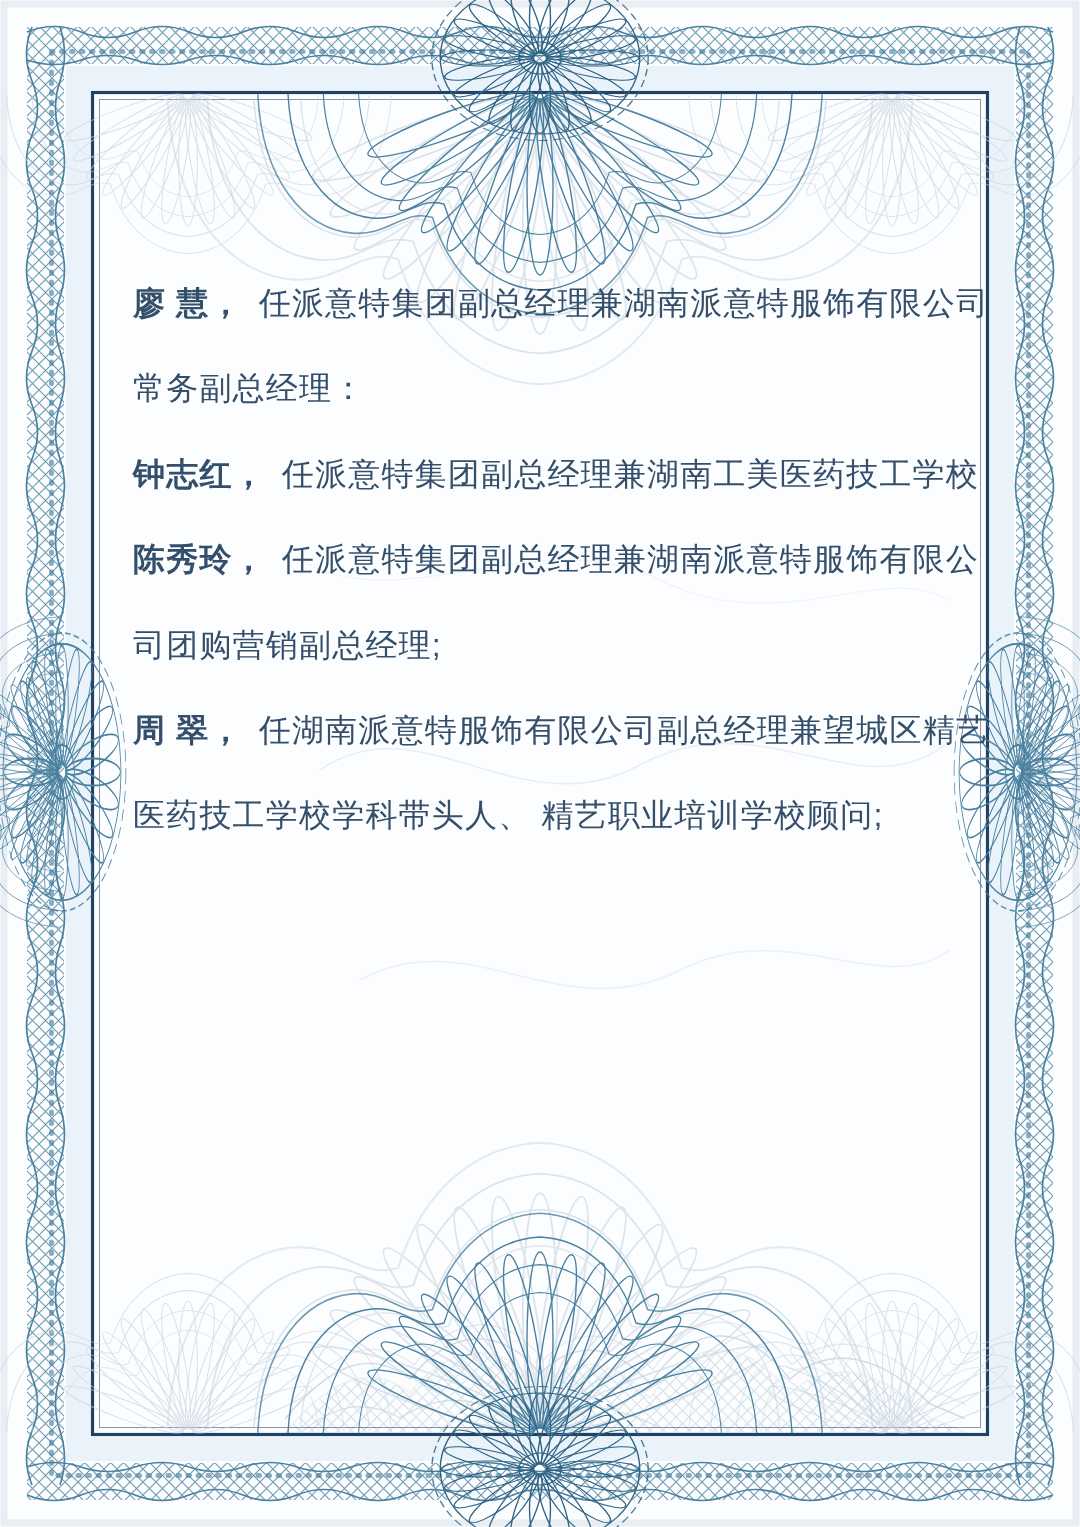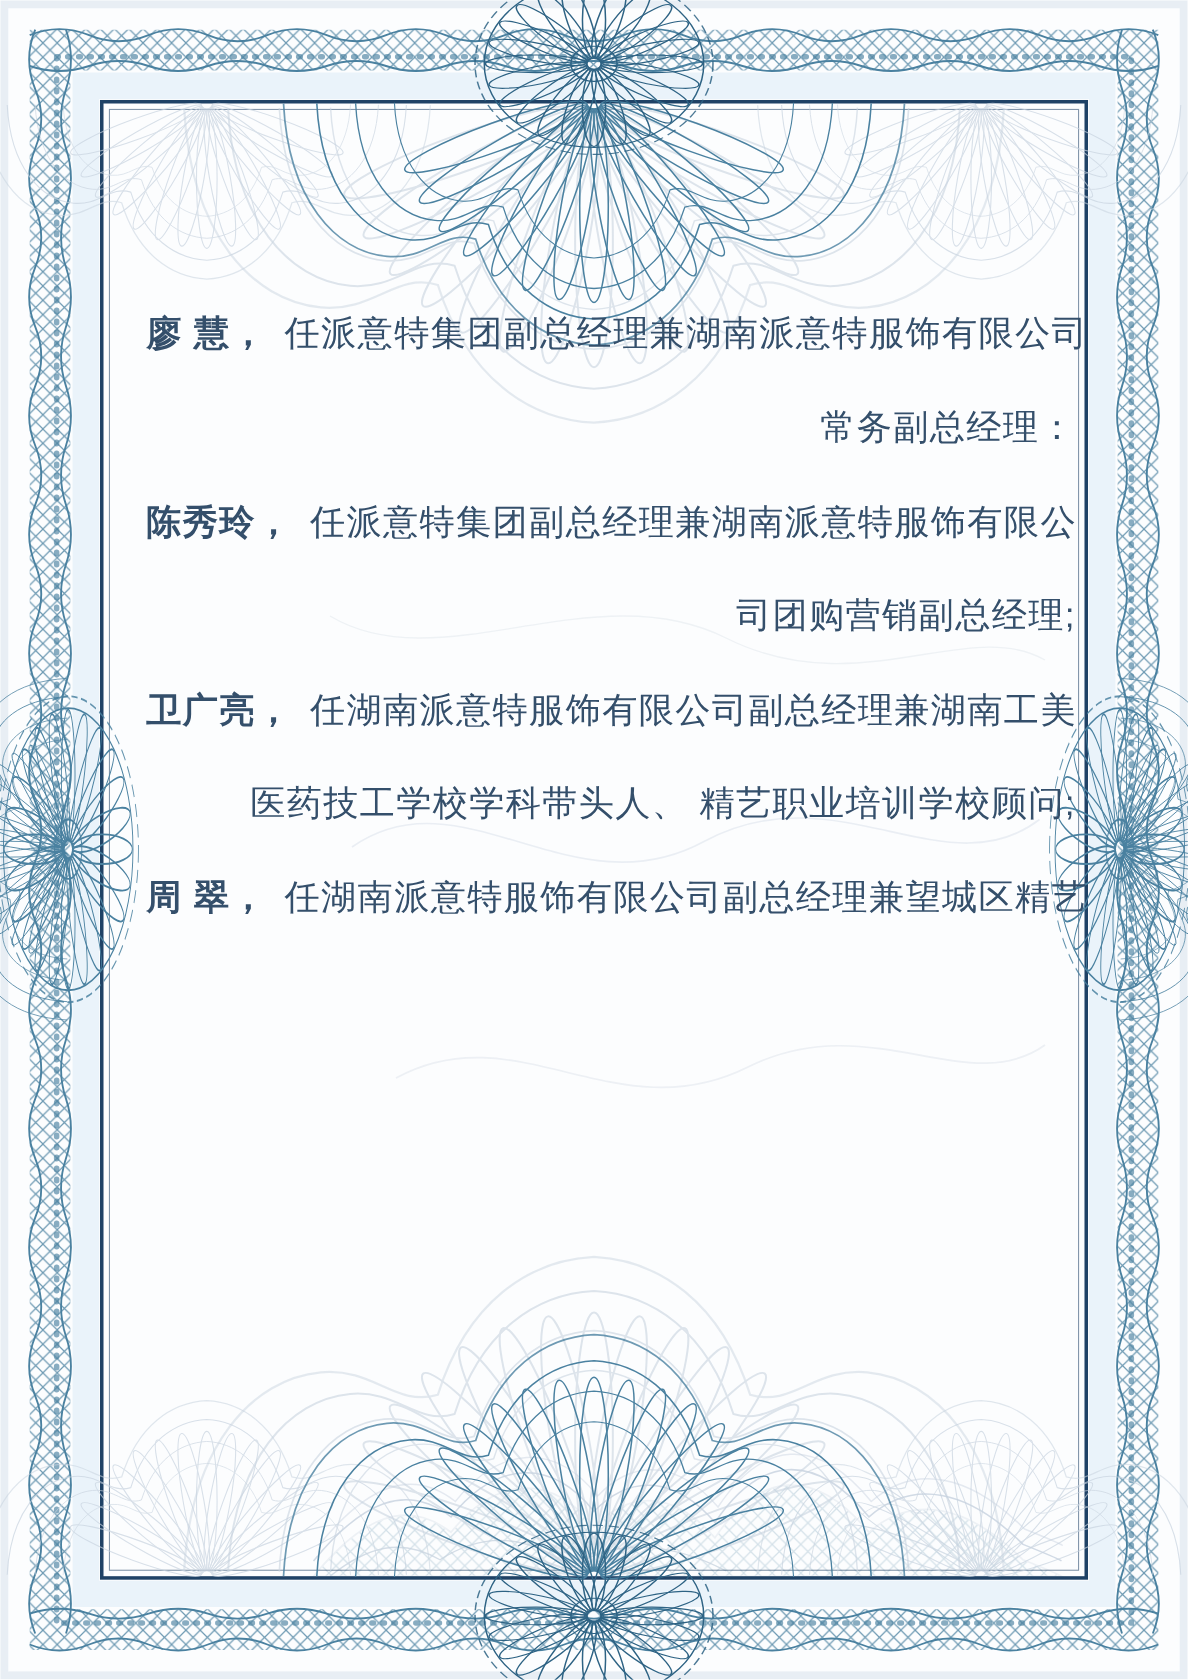--- a/index.html
+++ b/index.html
@@ -20,21 +20,21 @@
   .s-faint{stroke:var(--faint);}
   .s-faint2{stroke:var(--faint2);}
   .f-strip{fill:var(--strip);}
   .c-teal{color:var(--teal);}
   .c-teal2{color:var(--teal2);}
   .c-faint{color:var(--faint);}
   .textblock{
     position:absolute;left:133px;top:261px;width:845px;
     color:var(--text);font-size:32px;letter-spacing:1.2px;
   }
-  .tline{height:85.4px;line-height:85.4px;white-space:nowrap;text-align:right;}
+  .tline{height:85.4px;line-height:85.4px;white-space:nowrap;}
   .name{font-weight:700;margin-right:16px;}
 </style>
 </head>
 <body>
 
 <div class="stage">
 
   <svg class="ornament" width="1080" height="1527" viewBox="0 0 1080 1527" aria-hidden="true">
     <defs>
       <pattern id="xh" width="13" height="13" patternUnits="userSpaceOnUse">
@@ -148,24 +148,24 @@
     <use href="#medtop"></use>
     <use href="#medtop" transform="translate(0,1527) scale(1,-1)"></use>
     <use href="#sidemed" transform="translate(62,772)" class="c-teal"></use>
     <use href="#sidemed" transform="translate(1018,772) rotate(180)" class="c-teal"></use>
   </svg>
 
   <div class="textblock">
     <div class="tline"><span class="name">廖 慧，</span><span>任派意特集团副总经理兼湖南派意特服饰有限公司</span></div>
     <div class="tline">常务副总经理：</div>
 
+    <div class="tline"><span class="name">钟志红，</span><span>任派意特集团副总经理兼湖南工美医药技工学校</span></div>
 
     <div class="tline"><span class="name">陈秀玲，</span><span>任派意特集团副总经理兼湖南派意特服饰有限公</span></div>
 
     <div class="tline">司团购营销副总经理;</div>
 
-    <div class="tline"><span class="name">卫广亮，</span><span>任湖南派意特服饰有限公司副总经理兼湖南工美</span></div>
+    <div class="tline"><span class="name">周 翠，</span><span>任湖南派意特服饰有限公司副总经理兼望城区精艺</span></div>
+
     <div class="tline">医药技工学校学科带头人、 精艺职业培训学校顾问;</div>
-
-    <div class="tline"><span class="name">周 翠，</span><span>任湖南派意特服饰有限公司副总经理兼望城区精艺</span></div>
   </div>
 
 </div>
 
 </body></html>

